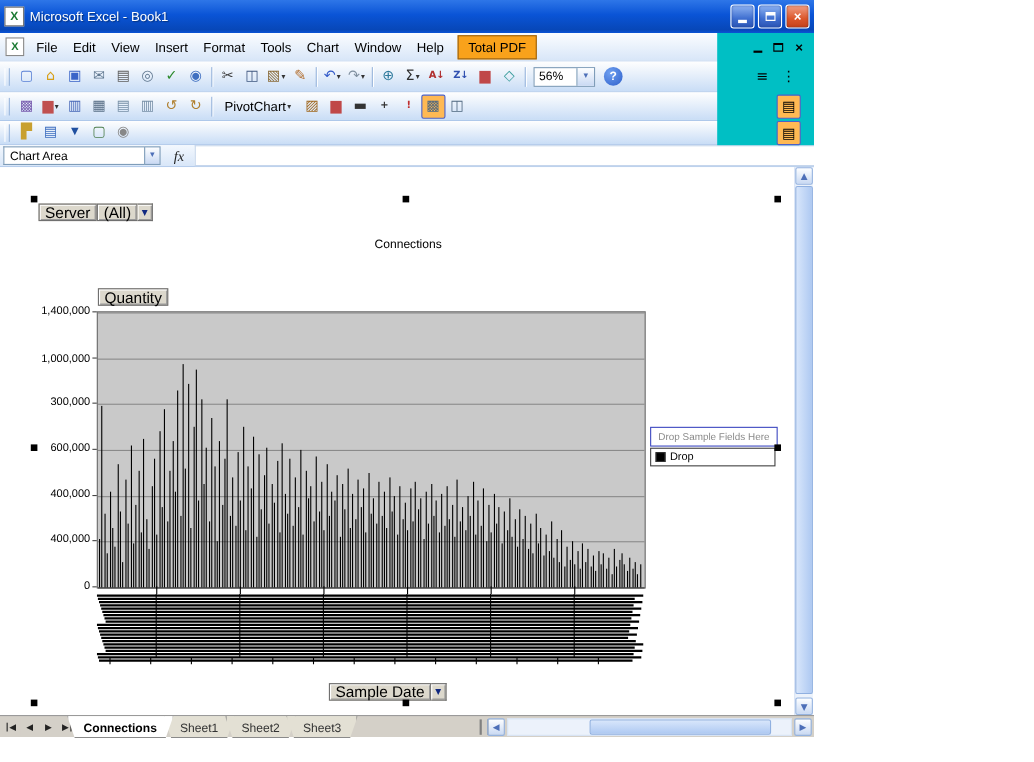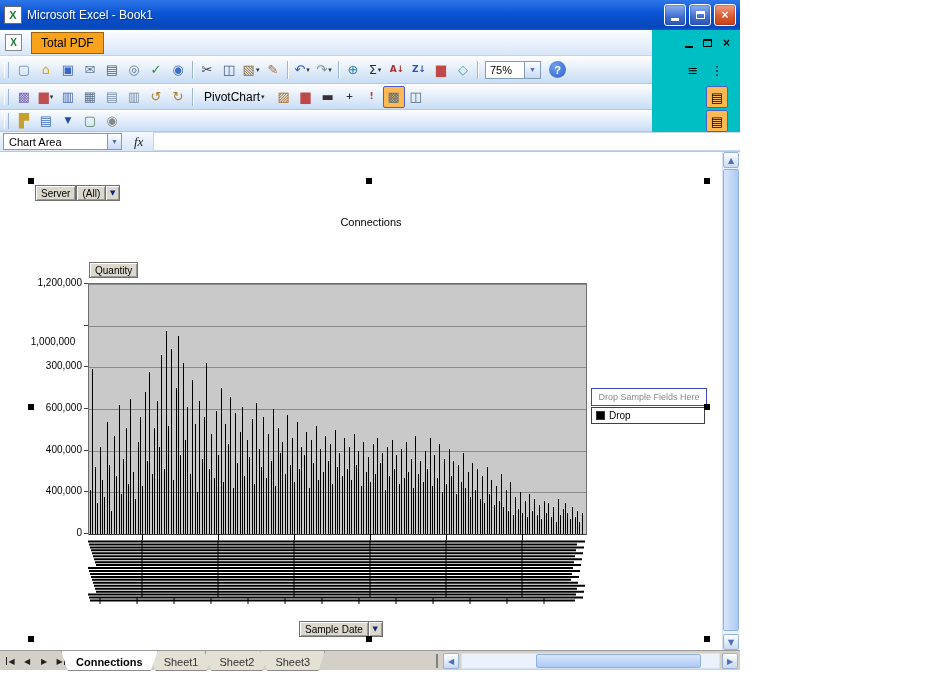--- a/index.html
+++ b/index.html
@@ -61,33 +61,33 @@
   .teal-row.r2{height:28px;gap:2px;padding-right:12px;}
   .teal-row.r3{height:26px;padding-right:12px;}
   .teal-row.r4{height:22px;padding-right:12px;}
   .mdi{width:15px;height:14px;display:flex;align-items:center;justify-content:center;color:#000;font-size:12px;font-weight:bold;}
   .g-minb{width:8px;height:2px;background:#000;margin-top:8px;}
   .g-restb{width:9px;height:8px;border:1px solid #000;border-top:2px solid #000;box-sizing:border-box;}
 
   
   .fbar{position:absolute;left:0;top:132px;width:740px;height:20px;display:flex;align-items:center;
     background:linear-gradient(180deg,#F3F8FE,#D8E6F8);border-bottom:1px solid #AEC8EA;box-sizing:border-box;padding-left:3px;}
-  .namebox{width:104px;height:17px;background:#fff;border:1px solid #7F9DB9;border-right:none;font-size:11px;
+  .namebox{width:128px;height:17px;background:#fff;border:1px solid #7F9DB9;border-right:none;font-size:11px;
     display:flex;align-items:center;padding-left:5px;box-sizing:border-box;}
   .nb-dd{width:15px;height:17px;border:1px solid #7F9DB9;background:linear-gradient(180deg,#FDFEFF,#C9D9F3);
     color:#4D6FB8;font-size:7px;display:flex;align-items:center;justify-content:center;box-sizing:border-box;}
   .fx{font-family:"Liberation Serif",serif;font-style:italic;font-size:13px;margin:0 10px 0 12px;color:#222;}
   .ffield{flex:1;height:17px;background:#fff;border:1px solid #C6D6EC;border-right:none;}
 
   
   .sheet{position:absolute;left:0;top:152px;width:722px;height:498px;background:#fff;overflow:hidden;}
   .handle{position:absolute;width:6px;height:6px;background:#000;z-index:4;}
   .fieldbtn{position:absolute;display:flex;align-items:center;z-index:3;}
   .fb-main{height:16px;background:#DCD8CC;border:1px solid #707070;box-shadow:inset 1px 1px 0 #fff,inset -1px -1px 0 #9a9a9a;
-    font-size:10px;display:flex;align-items:center;justify-content:center;padding:0 5px;box-sizing:border-box;}
+    font-size:14px;display:flex;align-items:center;justify-content:center;padding:0 5px;box-sizing:border-box;}
   .fb-dd{width:14px;height:16px;background:#DCD8CC;border:1px solid #707070;border-left:none;
     box-shadow:inset 1px 1px 0 #fff,inset -1px -1px 0 #9a9a9a;display:flex;align-items:center;justify-content:center;
     font-size:7px;color:#102880;box-sizing:border-box;font-family:"DejaVu Sans",sans-serif;}
   .chart-title{position:absolute;left:296px;top:64px;width:150px;text-align:center;font-size:11px;z-index:2;}
   .plot{position:absolute;left:88px;top:131px;width:497px;height:250px;background:#C9C9C9;border:1px solid #6e6e6e;box-sizing:content-box;z-index:1;}
   .grid{position:absolute;left:0;width:100%;height:1px;background:#8a8a8a;}
   .bars{position:absolute;left:0;top:0;width:100%;height:100%;display:flex;align-items:flex-end;justify-content:space-between;padding:0 1px;box-sizing:border-box;}
   .bar{width:1px;background:#000;}
   .ylab{position:absolute;left:24px;width:58px;height:12px;font-size:10px;text-align:right;z-index:2;}
   .ytick{position:absolute;left:84px;width:4px;height:1px;background:#444;z-index:2;}
@@ -146,20 +146,31 @@
           <span class="g-min"></span>
         </span>
       <span class="tb-btn">
           <span class="g-rest"></span>
         </span>
       <span class="tb-btn close">×</span>
     </div>
 
     <div class="menubar">
       <span class="wb-icon">X</span>
+      <span id="menu-items" class="mi-wrap">
+          <span class="mi">File</span>
+          <span class="mi">Edit</span>
+          <span class="mi">View</span>
+          <span class="mi">Insert</span>
+          <span class="mi">Format</span>
+          <span class="mi">Tools</span>
+          <span class="mi">Chart</span>
+          <span class="mi">Window</span>
+          <span class="mi">Help</span>
+        </span>
       <span class="adobe">Total PDF</span>
       <span class="flex1"></span>
     </div>
 
     <div class="tbrow tb1">
       <span class="grip"></span>
       <span id="tb1icons" class="icwrap">
           <span class="tbi">
             <span class="g" style="color: rgb(91, 130, 214);">▢</span>
           </span>
@@ -223,21 +234,21 @@
           </span>
           <span class="tbi">
             <span class="g" style="color: rgb(192, 72, 72);">▆</span>
           </span>
           <span class="tbi">
             <span class="g" style="color: rgb(64, 160, 160);">◇</span>
           </span>
           <span class="sep"></span>
         </span>
       <span class="combo">
-        <span class="val">75%</span>
+        <span class="val">56%</span>
         <span class="dd">▼</span>
       </span>
       <span class="help">?</span>
     </div>
 
     <div class="tbrow tb2">
       <span class="grip"></span>
       <span id="tb2left" class="icwrap">
           <span class="tbi">
             <span class="g" style="color: rgb(122, 95, 176);">▩</span>
@@ -637,23 +648,23 @@
             <line x1="345" x2="345" y1="58" y2="64" stroke="#000" stroke-width="1"></line>
             <line x1="382" x2="382" y1="58" y2="64" stroke="#000" stroke-width="1"></line>
             <line x1="419" x2="419" y1="58" y2="64" stroke="#000" stroke-width="1"></line>
             <line x1="456" x2="456" y1="58" y2="64" stroke="#000" stroke-width="1"></line>
           </svg></div>
 
       <div class="fieldbtn" style="left:299px;top:469px;">
         <span class="fb-main">Sample Date</span>
         <span class="fb-dd">▼</span>
       </div>
-    <div class="ylab" style="top: 125px;">1,200,000</div>
+    <div class="ylab" style="top: 125px;">1,400,000</div>
         <div class="ytick" style="top: 131px;"></div>
-        <div class="ylab" style="top: 184px; text-align: center;">1,000,000</div>
+        <div class="ylab" style="top: 169px;">1,000,000</div>
         <div class="ytick" style="top: 173px;"></div>
         <div class="ylab" style="top: 208.333px;">300,000</div>
         <div class="ytick" style="top: 214px;"></div>
         <div class="ylab" style="top: 250px;">600,000</div>
         <div class="ytick" style="top: 256px;"></div>
         <div class="ylab" style="top: 291.667px;">400,000</div>
         <div class="ytick" style="top: 298px;"></div>
         <div class="ylab" style="top: 333.333px;">400,000</div>
         <div class="ytick" style="top: 339px;"></div>
         <div class="ylab" style="top: 375px;">0</div>

